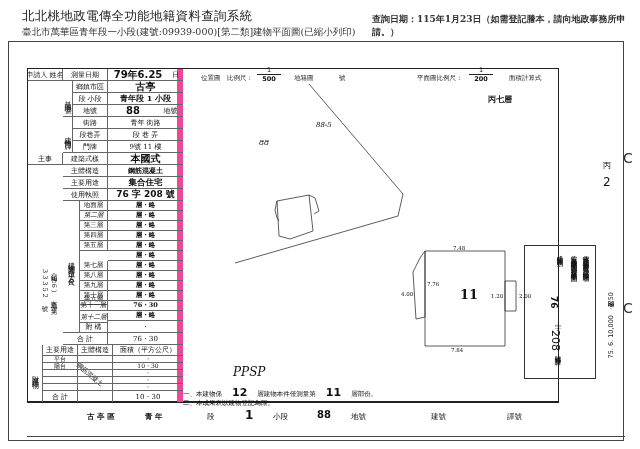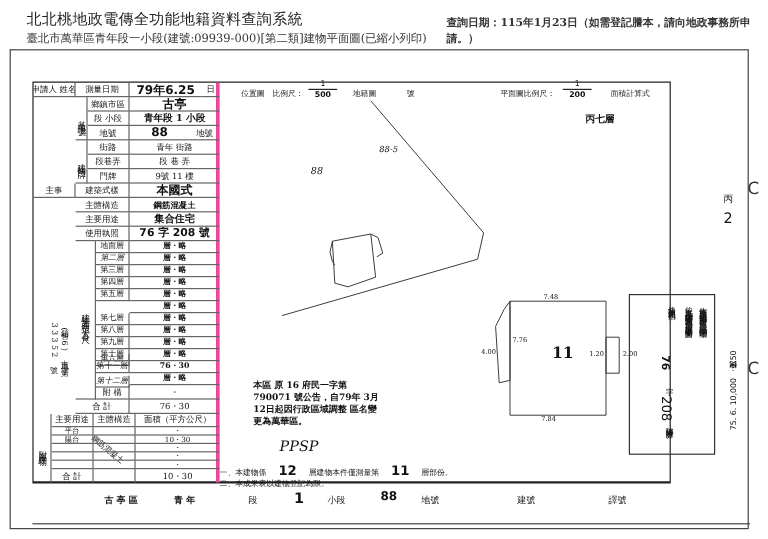--- a/index.html
+++ b/index.html
@@ -8,21 +8,21 @@
 
   .hdr-title { position: absolute; left: 22px; top: 8px; font-size: 12.5px; color: #222; letter-spacing: 0.3px; }
   .hdr-sub { position: absolute; left: 22px; top: 26px; font-size: 9.5px; color: #333; }
   .hdr-date { position: absolute; left: 372px; top: 13px; font-size: 9px; color: #333; font-weight: bold; }
 
   .outer { position: absolute; left: 8px; top: 41px; width: 616px; height: 400px; border: 1.2px solid #444; }
   .doc-title { position: absolute; left: 40px; top: 5px; font-size: 16px; font-weight: bold; letter-spacing: 3px; color: #111; }
 
   .form { position: absolute; left: 18px; top: 26px; width: 532px; height: 335px; border: 1.5px solid #222; border-bottom-width: 2px; }
 
-  .tbl { position: absolute; left: 0; top: 0; width: 155px; height: 333px; border-right: 3px solid #ec4899; font-size: 7px; }
+  .tbl { position: absolute; left: 0; top: 0; width: 155px; height: 333px; border-right: 6px solid #ec4899; font-size: 7px; }
   .cell { position: absolute; border-bottom: 1px solid #666; border-right: 1px solid #666; display: flex; align-items: center; justify-content: center; overflow: hidden; white-space: nowrap; }
   .cell.big { font-size: 10px; font-weight: bold; }
   .cell.num { font-family: "DejaVu Sans", sans-serif; font-size: 10px; font-weight: bold; }
   .vtext { writing-mode: vertical-rl; letter-spacing: 2px; font-size: 7px; }
 
   .scale-lbl { position: absolute; font-size: 6.5px; color: #222; }
   .frac { position: absolute; font-size: 6.5px; font-family: "DejaVu Sans", sans-serif; text-align: center; }
   .frac .n { display: block; border-bottom: 1px solid #222; padding: 0 10px; }
   .frac .d { display: block; font-weight: bold; }
 
@@ -177,21 +177,20 @@
       <div style="position:absolute;left:133px;top:38px;font-size:7px;font-style:italic;">88-5</div>
       <div style="position:absolute;left:305px;top:11px;font-size:8px;font-weight:bold;">丙七層</div>
       <div style="position:absolute;left:277px;top:204px;font-size:13px;font-weight:bold;">11</div>
       <div style="position:absolute;left:270px;top:162px;font-size:5.5px;">7.48</div>
       <div style="position:absolute;left:268px;top:264px;font-size:5.5px;">7.84</div>
       <div style="position:absolute;left:244px;top:198px;font-size:5.5px;">7.76</div>
       <div style="position:absolute;left:308px;top:210px;font-size:5.5px;">1.20</div>
       <div style="position:absolute;left:218px;top:208px;font-size:5.5px;">4.00</div>
       <div style="position:absolute;left:336px;top:210px;font-size:5.5px;">2.00</div>
 
-      <div class="note-block" style="left:28px;top:233px;width:110px;">本區 原 16 府民一字第 790071 號公告，自79年 3月12日起因行政區域調整 區名變更為萬華區。</div>
       <div style="position:absolute;left:50px;top:282px;font-size:12px;font-style:italic;font-family:'DejaVu Serif',serif;">PPSP</div>
       <div class="foot-note" style="left:0px;top:303px;">
         <span>一、本建物係</span><b>12</b><span>層建物本件僅測量第</span><b>11</b><span>層部份。</span>
       </div>
       <div class="foot-note" style="left:0px;top:316px;">二、本成果表以建物登記為限。</div>
     </div>
   </div>
 
   <div class="rgt-txt" style="left:594px;top:118px;">丙</div>
   <div class="rgt-num" style="left:594px;top:133px;">2</div>

